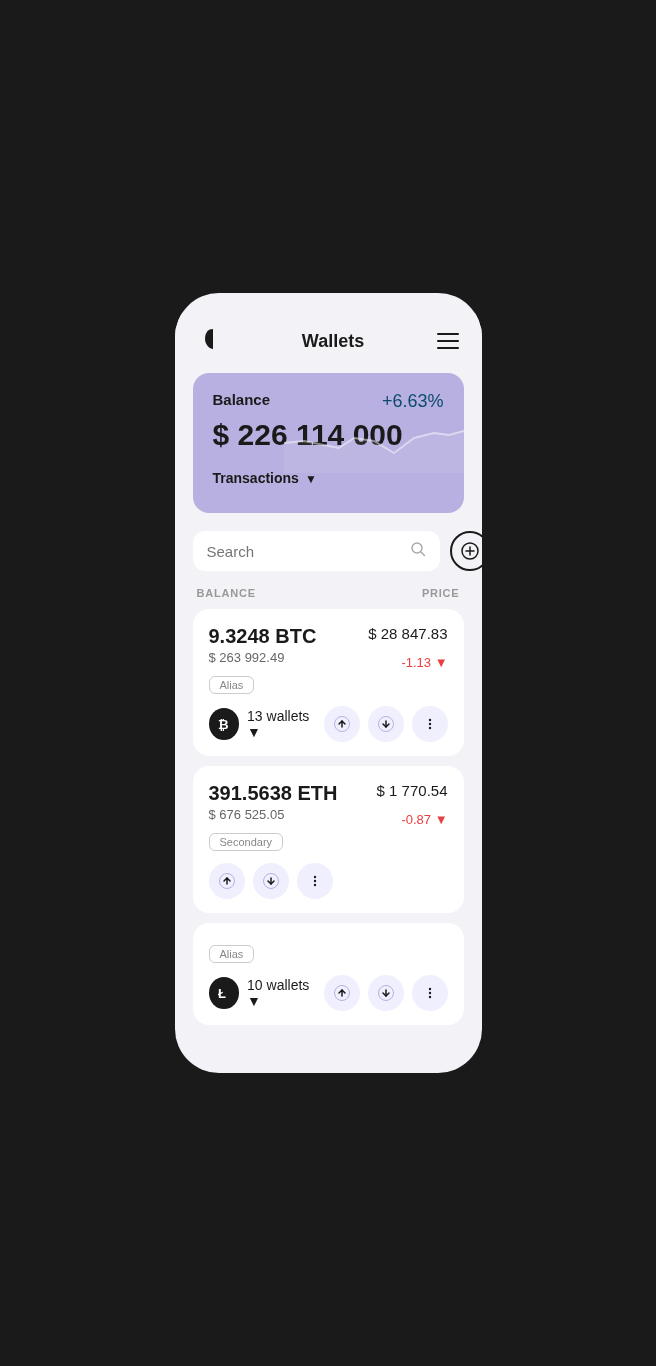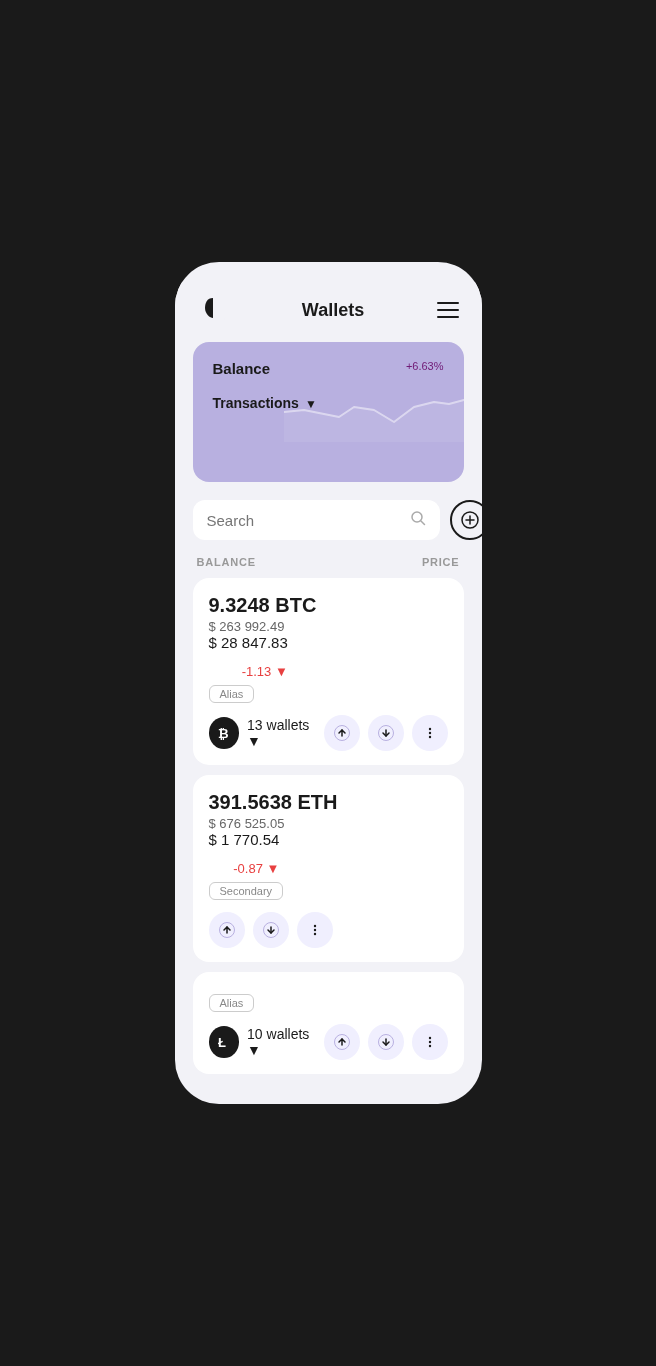--- a/index.html
+++ b/index.html
@@ -62,23 +62,23 @@
       display: flex;
       justify-content: space-between;
       align-items: flex-start;
     }
     .balance-label {
       font-size: 15px;
       font-weight: 600;
       color: #1a1a1a;
     }
     .balance-pct {
-      font-size: 11px;
+      font-size: 18px;
       font-weight: 500;
-      color: #701a75;
+      color: #0c4a6e;
     }
     .balance-amount {
       font-size: 30px;
       font-weight: 700;
       color: #1a1a1a;
       margin: 6px 0 0;
     }
     .chart-area {
       position: absolute;
       right: 0;
@@ -165,21 +165,20 @@
     }
     .coin-card {
       background: #fff;
       border-radius: 16px;
       padding: 16px 16px 14px;
     }
     .coin-top {
       display: flex;
       justify-content: space-between;
       align-items: flex-start;
-      flex-direction: column;
     }
     .coin-amount {
       font-size: 20px;
       font-weight: 700;
       color: #1a1a1a;
     }
     .coin-usd {
       font-size: 13px;
       color: #666;
       margin-top: 2px;
@@ -283,20 +282,21 @@
       <span></span>
       <span></span>
     </div>
   </div>
 
   <div class="balance-card">
     <div class="balance-top">
       <span class="balance-label">Balance</span>
       <span class="balance-pct">+6.63%</span>
     </div>
+    <div class="balance-amount">$ 226 114 000</div>
 
     <svg class="chart-area" viewBox="0 0 180 70" fill="none">
       <polyline points="0,40 20,38 40,42 55,45 70,35 90,38 110,50 130,35 150,30 165,32 180,28" stroke="white" stroke-width="2" fill="none" stroke-linecap="round" stroke-linejoin="round"></polyline>
       <polygon points="0,40 20,38 40,42 55,45 70,35 90,38 110,50 130,35 150,30 165,32 180,28 180,70 0,70" fill="white" opacity="0.15"></polygon>
     </svg>
     <div class="transactions-row">
       <span class="transactions-label">Transactions</span>
       <span class="chevron-down">▼</span>
     </div>
   </div>

